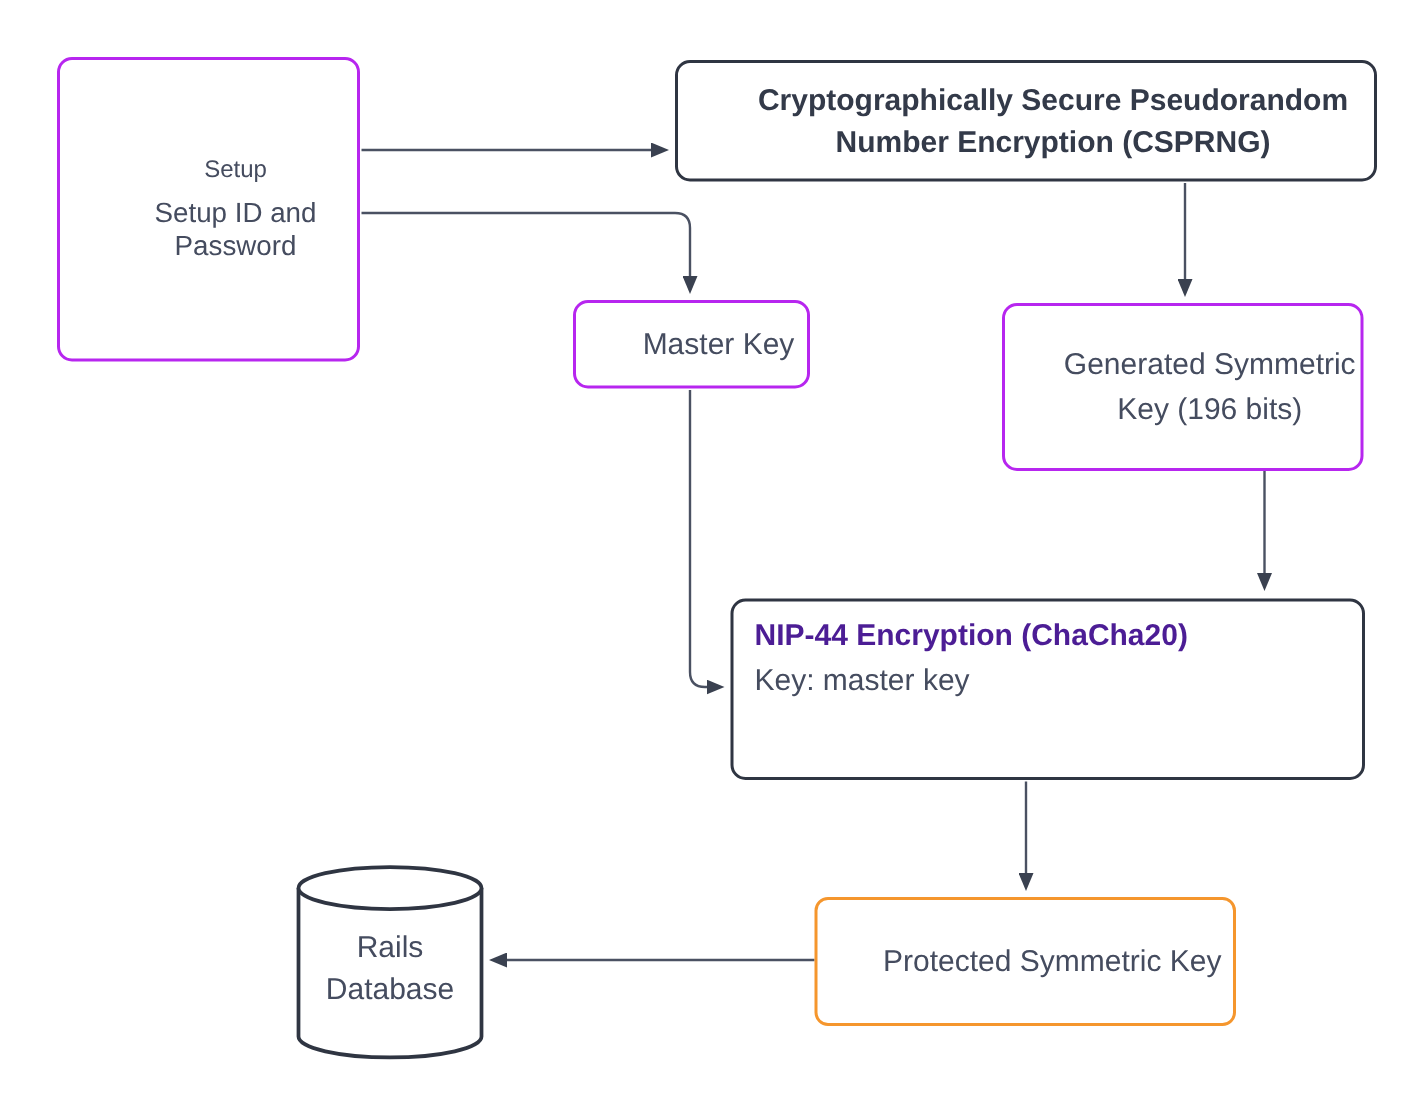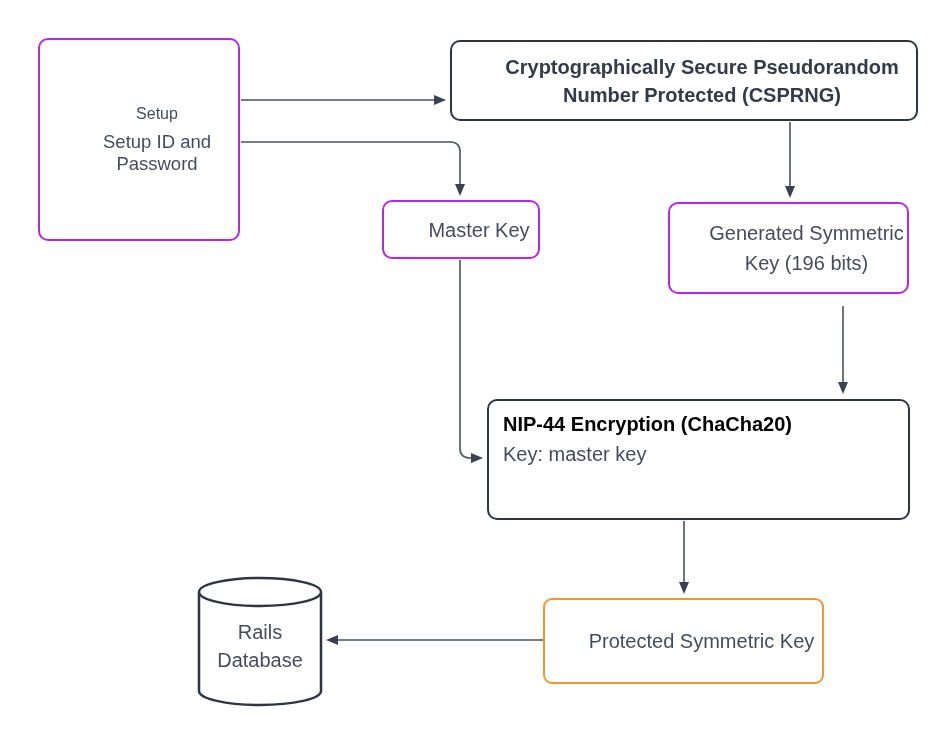--- a/index.html
+++ b/index.html
@@ -41,26 +41,26 @@
 
   .n-setup     { left: 38px;  top: 38px;  width: 202px; height: 203px; gap: 7px; }
   .n-setup .l1 { font-size: 16px;   line-height: 20px; }
   .n-setup .l2 { font-size: 18.5px; line-height: 22px; }
 
   .n-csprng    { left: 450px; top: 40px;  width: 468px; height: 81px;
                  font-weight: bold; color: #333a49; line-height: 28px; }
 
   .n-master    { left: 382px; top: 200px; width: 158px; height: 59px; }
 
-  .n-genkey    { left: 668px; top: 202px; width: 241px; height: 92px; }
+  .n-genkey    { left: 668px; top: 202px; width: 241px; height: 112px; }
 
   .n-nip44     { left: 487px; top: 399px; width: 423px; height: 121px;
                  align-items: flex-start; justify-content: flex-start;
                  text-align: left; padding: 8px 14px; }
-  .n-nip44 .title { font-weight: bold; color: #000000; }
+  .n-nip44 .title { font-weight: bold; color: #4c1d95; }
 
   .n-protected { left: 543px; top: 598px; width: 281px; height: 86px; }
 
   .db-label {
     position: absolute;
     left: 198px; top: 618px;
     width: 124px;
     text-align: center;
     font-size: 20px;
     line-height: 28px;
@@ -98,21 +98,21 @@
     </g>
   </svg>
 
   <div class="node purple n-setup">
     <div class="l1">Setup</div>
     <div class="l2">Setup ID and Password</div>
   </div>
 
   <div class="node dark n-csprng">
     <div>Cryptographically Secure Pseudorandom</div>
-    <div>Number Protected (CSPRNG)</div>
+    <div>Number Encryption (CSPRNG)</div>
   </div>
 
   <div class="node purple n-master">
     <div>Master Key</div>
   </div>
 
   <div class="node purple n-genkey">
     <div>Generated Symmetric</div>
     <div>Key (196 bits)</div>
   </div>

